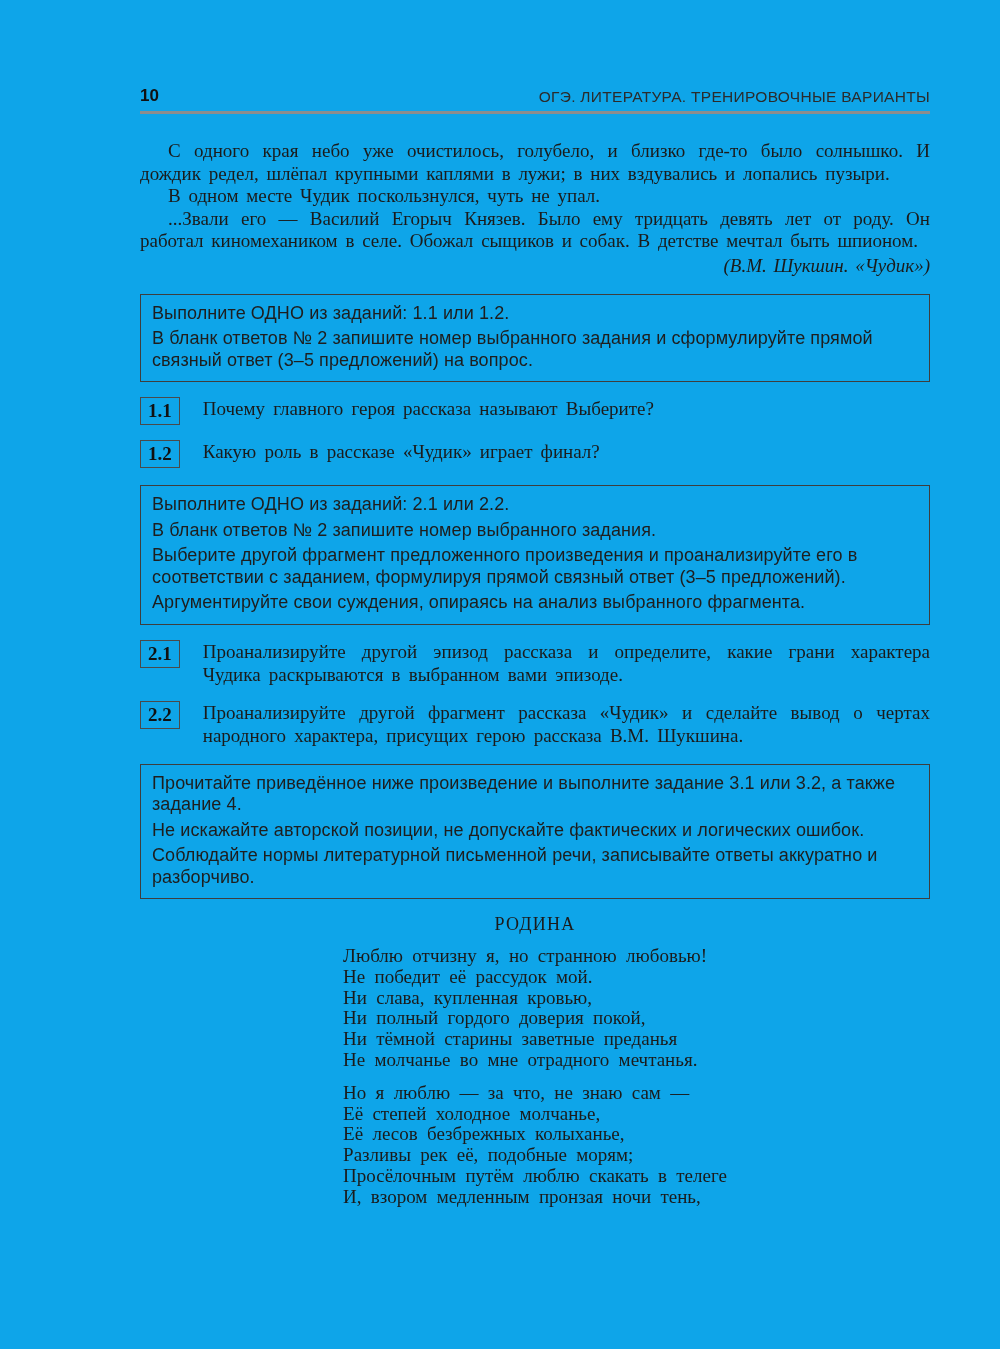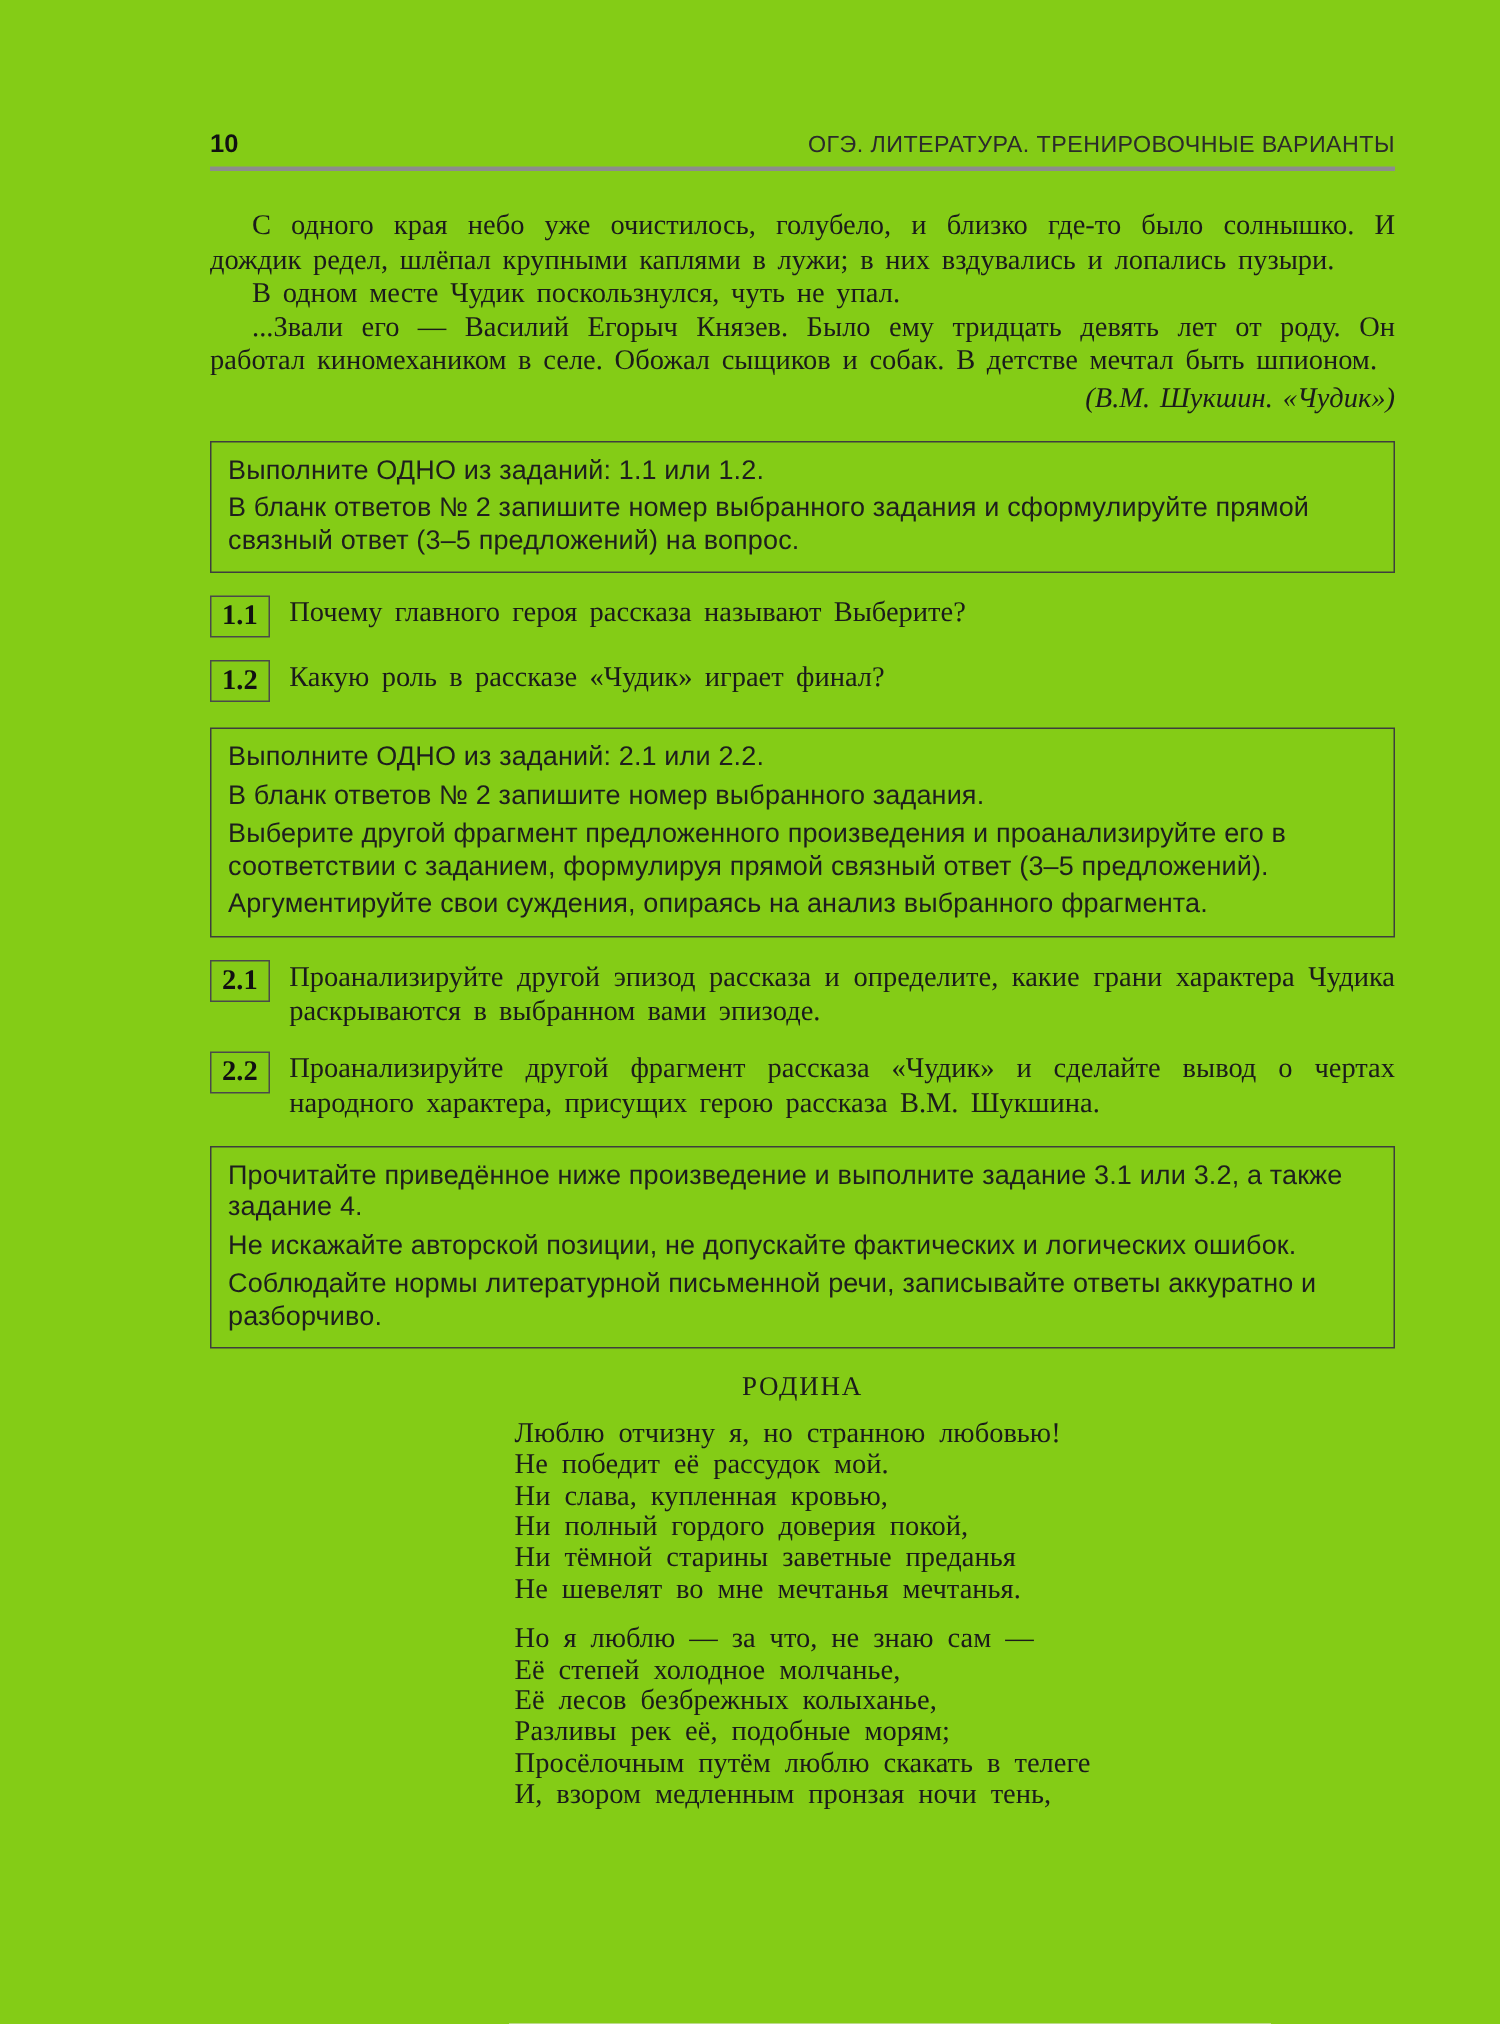--- a/index.html
+++ b/index.html
@@ -1,17 +1,17 @@
 <!DOCTYPE html>
 <html lang="ru"><head>
 <meta charset="utf-8">
 <style>
   html,body{margin:0;padding:0;background:#e8e8e8;}
   .page{
-    width:1000px;height:1349px;background:#84cc16;margin:0 auto;
+    width:1000px;height:1349px;background:#0ea5e9;margin:0 auto;
     box-sizing:border-box;padding:86px 70px 0 140px;position:relative;
     font-family:"Liberation Serif","DejaVu Serif",serif;color:#1b1b1b;
   }
   
   .header{
     display:flex;justify-content:space-between;align-items:flex-end;
     border-bottom:3px solid #8d8d8d;padding-bottom:5px;
     font-family:"Liberation Sans","DejaVu Sans",sans-serif;
   }
   .page-num{font-weight:bold;font-size:17px;color:#111;}
@@ -22,21 +22,21 @@
   .attribution{text-align:right;font-style:italic;margin-top:2px;font-size:19px;word-spacing:.1em;}
   
   .ibox{
     border:1.5px solid #3e3e3e;margin-top:17px;padding:8px 12px 10px 11px;
     font-family:"Liberation Sans","DejaVu Sans",sans-serif;
     font-size:18px;line-height:21.5px;color:#1e1e1e;letter-spacing:.1px;
   }
   .ibox p{margin:0 0 4px;}
   .ibox p:last-child{margin-bottom:0;}
   
-  .task{display:flex;gap:13px;margin-top:15px;align-items:flex-start;}
+  .task{display:flex;gap:23px;margin-top:15px;align-items:flex-start;}
   .task-num{
     flex:0 0 auto;border:1.5px solid #4a4a4a;font-weight:bold;font-size:19px;
     line-height:24px;padding:1px 7px;word-spacing:normal;color:#111;
   }
   .task-text{flex:1;font-size:19px;line-height:23px;text-align:justify;word-spacing:.18em;}
   
   .poem{margin-top:15px;}
   .poem-title{text-align:center;font-size:18px;letter-spacing:1.2px;margin:0 0 11px;font-weight:normal;}
   .poem-body{width:fit-content;margin:0 auto;}
   .stanza{margin:0 0 12px;font-size:19px;line-height:20.8px;word-spacing:.24em;}
@@ -99,21 +99,21 @@
 
   <div class="poem">
     <h3 class="poem-title">РОДИНА</h3>
     <div class="poem-body">
       <div class="stanza">
         <div>Люблю отчизну я, но странною любовью!</div>
         <div>Не победит её рассудок мой.</div>
         <div>Ни слава, купленная кровью,</div>
         <div>Ни полный гордого доверия покой,</div>
         <div>Ни тёмной старины заветные преданья</div>
-        <div>Не шевелят во мне мечтанья мечтанья.</div>
+        <div>Не молчанье во мне отрадного мечтанья.</div>
       </div>
       <div class="stanza">
         <div>Но я люблю — за что, не знаю сам —</div>
         <div>Её степей холодное молчанье,</div>
         <div>Её лесов безбрежных колыханье,</div>
         <div>Разливы рек её, подобные морям;</div>
         <div>Просёлочным путём люблю скакать в телеге</div>
         <div>И, взором медленным пронзая ночи тень,</div>
       </div>
     </div>

